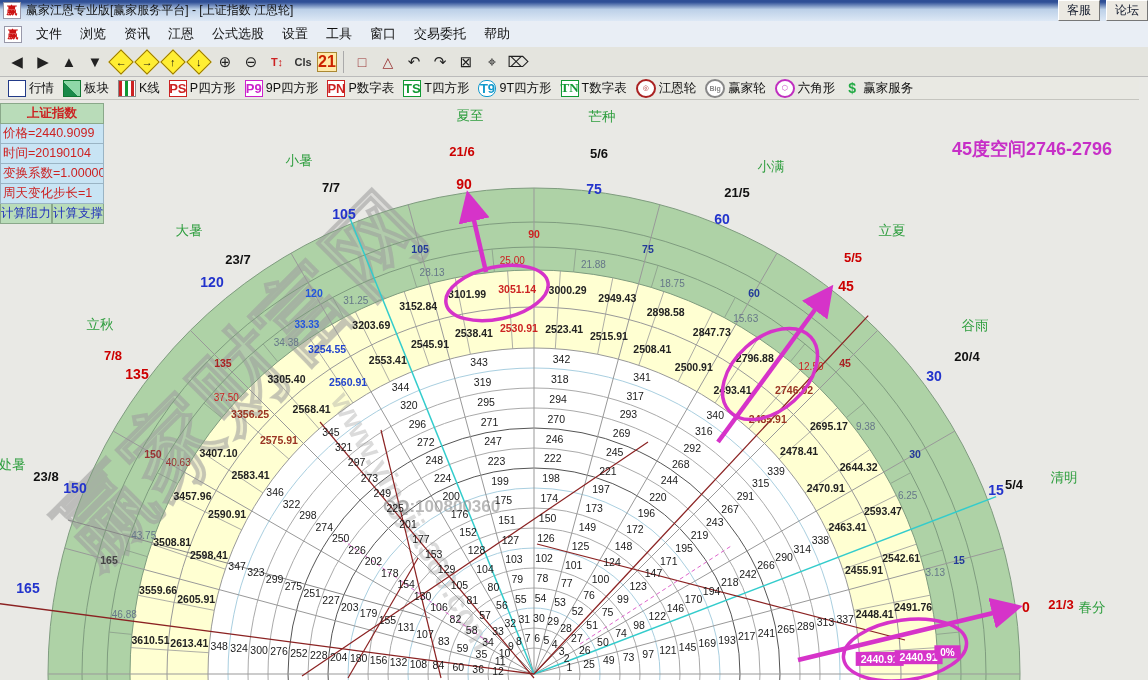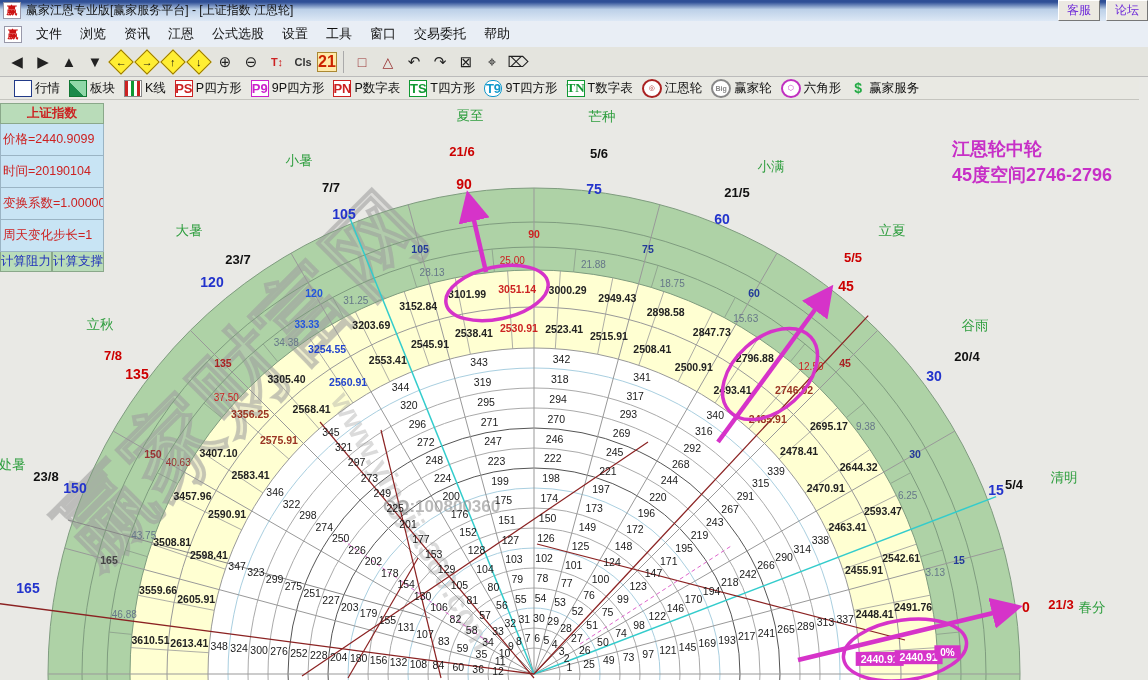--- a/index.html
+++ b/index.html
@@ -3,55 +3,55 @@
 <meta charset="utf-8">
 <style>
   html,body{margin:0;padding:0;}
   body{width:1148px;height:680px;overflow:hidden;position:relative;
        font-family:"Liberation Sans","DejaVu Sans",sans-serif;background:#e9e9e5;}
   .titlebar{position:absolute;left:0;top:0;width:1148px;height:21px;
     background:linear-gradient(180deg,#2f4f96 0%,#2f4f96 10%,#bcd0e8 45%,#dde8f5 100%);
     border-bottom:1px solid #8899aa;display:flex;align-items:center;font-size:12px;color:#111;}
   .logo{width:16px;height:15px;background:#fff;border:1px solid #99a;color:#cc1111;
     font-weight:bold;font-size:11px;line-height:15px;text-align:center;margin:0 5px 0 3px;}
-  .tb-btn{margin-left:6px;padding:1px 8px;font-size:12px;color:#6d28d9;background:#ece9e2;
+  .tb-btn{margin-left:6px;padding:1px 8px;font-size:12px;color:#0f172a;background:#ece9e2;
     border:1px solid #fff;border-right-color:#777;border-bottom-color:#777;white-space:nowrap;}
   .titlebar .spacer{flex:1;}
   .menubar{position:absolute;left:0;top:21px;width:1148px;height:26px;background:#e9eef5;
     border-bottom:1px solid #aab;display:flex;align-items:center;font-size:13px;color:#111;}
   .menu-item{padding:2px 9px;cursor:default;}
   .toolbar1{position:absolute;left:0;top:47px;width:1148px;height:30px;background:#e4e4de;
     border-bottom:1px solid #bbb;display:flex;align-items:center;padding-left:4px;box-sizing:border-box;}
   .tool{width:24px;height:24px;display:flex;align-items:center;justify-content:center;
     font-size:15px;color:#222;margin:0 1px;background:#e4e4de;}
   .tool .dia{position:relative;width:16px;height:16px;background:#ffee33;transform:rotate(45deg);
     border:1px solid #997700;display:flex;align-items:center;justify-content:center;}
   .tool .dia span{transform:rotate(-45deg);font-size:11px;color:#111;font-weight:bold;}
   .tool.small{font-size:11px;font-weight:bold;color:#333;}
   .tool.red{color:#cc2222;}
   .tool.shape{color:#993333;font-size:14px;}
   .tool.cal{background:#ffe9a8;border:1px solid #aa8833;color:#cc2200;font-size:16px;font-weight:bold;width:18px;height:18px;}
   .tsep{width:1px;height:22px;background:#aaa;margin:0 5px;}
   .toolbar2{position:absolute;left:0;top:77px;width:1139px;height:23px;background:#e9e9e3;
-    border-bottom:1px solid #c5c5bf;display:flex;align-items:center;font-size:12.5px;color:#111;padding-left:14px;box-sizing:border-box;}
+    border-bottom:1px solid #c5c5bf;display:flex;align-items:center;font-size:12.5px;color:#111;padding-left:8px;box-sizing:border-box;}
   .tb2item{display:flex;align-items:center;margin-right:9px;white-space:nowrap;}
   .tb2item .ic{display:inline-flex;align-items:center;justify-content:center;width:16px;height:15px;
     margin-right:3px;font-size:13px;font-weight:bold;}
   .ic.grid{background:
      linear-gradient(#fff,#fff) , #2244aa;border:1px solid #223a88;
      background-size:100% 100%;box-shadow:inset 0 0 0 1px #fff;color:#2244aa;}
   .ic.blocks{background:linear-gradient(45deg,#1a8a4a 45%,#8fd8a8 45%);border:1px solid #117733;}
   .ic.kline{border:1px solid #888;background:repeating-linear-gradient(90deg,#cc2222 0 3px,#fff 3px 6px,#119933 6px 9px,#fff 9px 12px);}
   .ic.box{border:1px solid;background:#fff;}
   .ic.round{border-radius:50%;border:2px solid;background:#fff;font-size:7px;}
   .content{position:absolute;left:0;top:100px;width:1148px;height:580px;background:#e9e9e5;}
   #wheel-svg{position:absolute;left:0;top:0;}
   .side-panel{position:absolute;left:0;top:3px;width:104px;font-size:12.5px;}
   .sp-title{background:#b9dcb9;color:#cc2222;text-align:center;border:1px solid #8aa88a;padding:1px 0;font-weight:bold;}
-  .sp-row{background:#c8e4f4;color:#cc2222;border:1px solid #9ab4c4;border-top:none;padding:7px 2px;
+  .sp-row{background:#c8e4f4;color:#cc2222;border:1px solid #9ab4c4;border-top:none;padding:1px 2px;
     white-space:nowrap;overflow:hidden;}
   .sp-btns{display:flex;}
   .sp-btn{flex:1;background:#b9dcb9;color:#2233bb;text-align:center;border:1px solid #8aa88a;border-top:none;padding:1px 0;}
   .annotation{position:absolute;left:952px;top:36px;font-size:18px;font-weight:bold;color:#c72fc7;line-height:26px;}
 </style>
 </head>
 <body>
 
 <div class="titlebar">
   <div class="logo">赢</div>
@@ -579,16 +579,15 @@
         <div class="sp-row">时间=20190104</div>
         <div class="sp-row">变换系数=1.000000</div>
         <div class="sp-row">周天变化步长=1</div>
       </div>
     <div class="sp-btns" id="panel-btns">
         <div class="sp-btn">计算阻力</div>
         <div class="sp-btn">计算支撑</div>
       </div>
   </div>
   <div class="annotation" id="annotation">
-      <div>江恩轮中轮</div>
       <div>45度空间2746-2796</div>
     </div>
 </div>
 
 </body></html>

